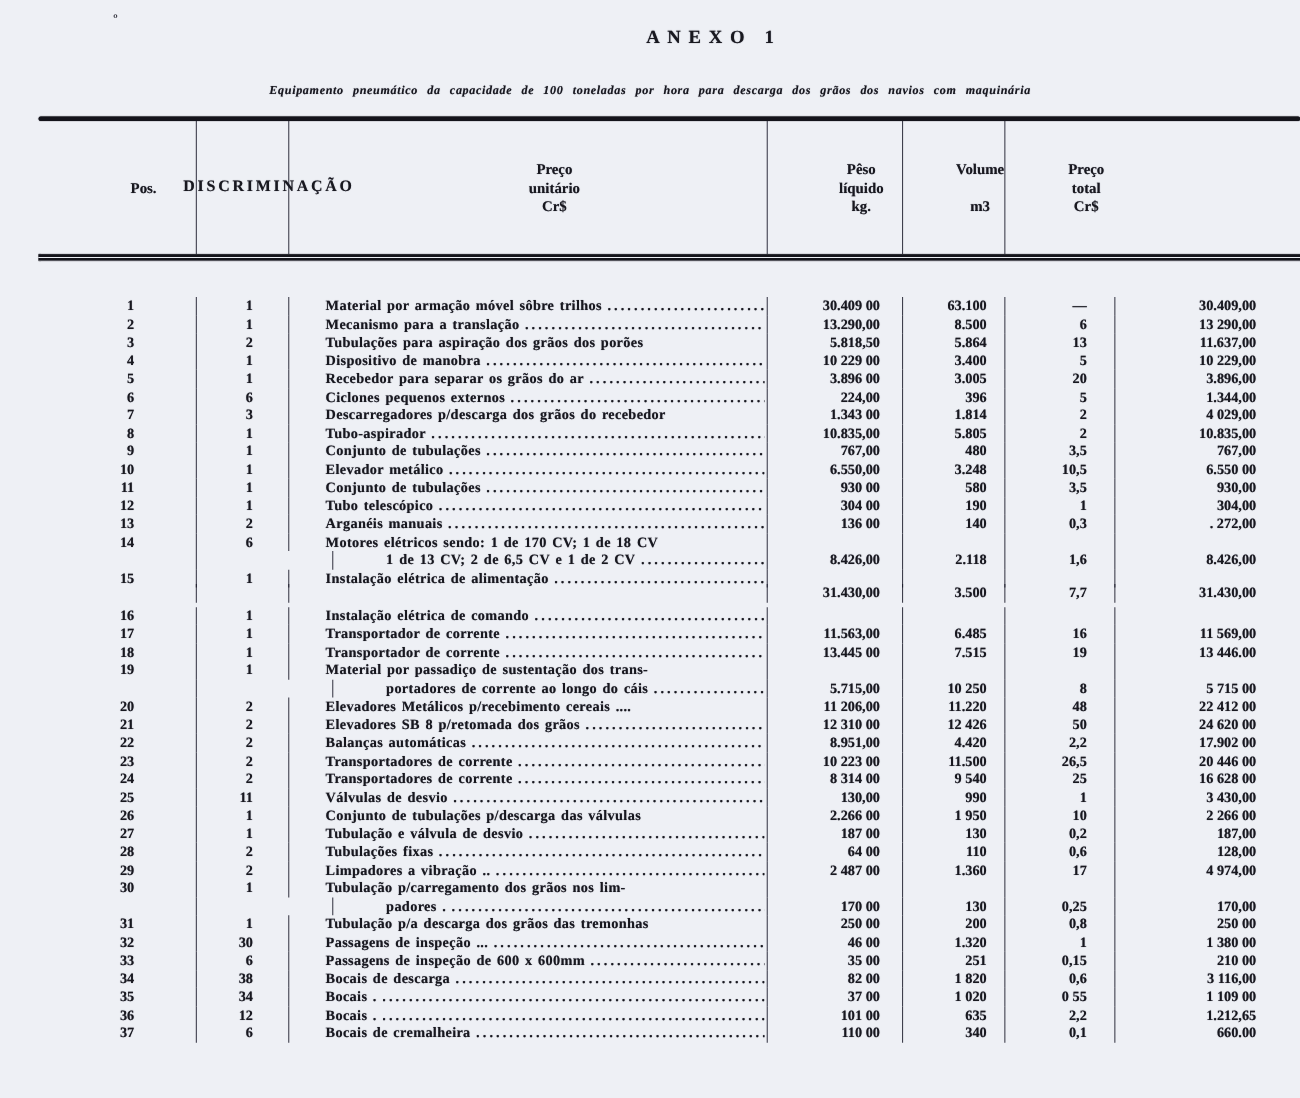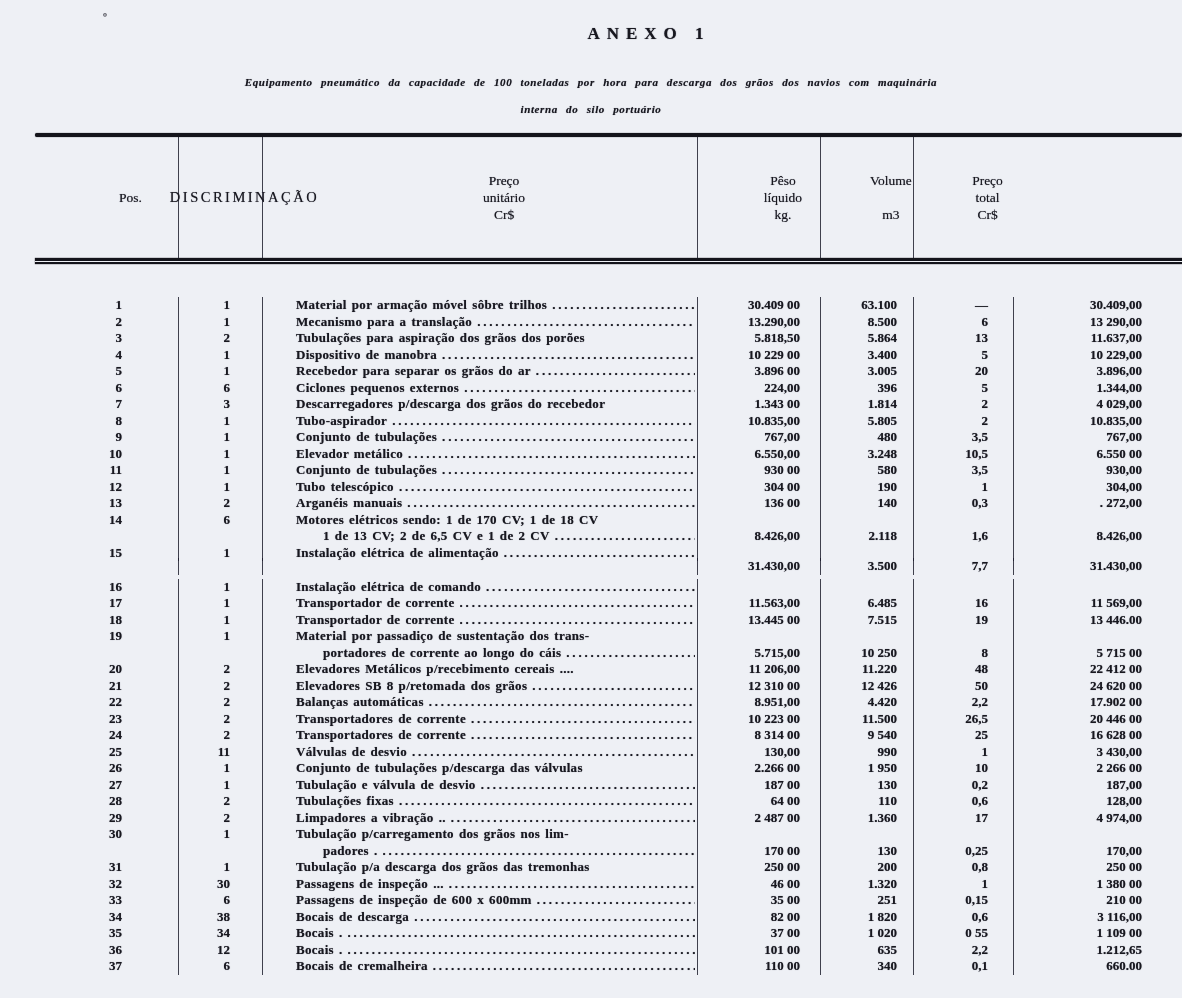--- a/index.html
+++ b/index.html
@@ -25,54 +25,53 @@
   .rule-top{height:4px;background:#14141b;border-radius:2px;box-shadow:0 0 1px #14141b;}
   .rule-mid{
     height:6px;
     background:linear-gradient(to bottom,#14141b 0 50%,#eef0f5 50% 60%,#14141b 60% 100%);
     box-shadow:0 0 1px #14141b;
   }
   .row{display:grid;grid-template-columns:143px 84px 435px 123px 93px 100px 169px;}
   .header{height:121px;}
   .header .c{
     height:100%;display:flex;align-items:center;justify-content:center;
-    text-align:center;white-space:pre-line;font-weight:400;font-size:13.5px;
+    text-align:center;white-space:pre-line;font-weight:700;font-size:13.5px;
     line-height:17px;text-shadow:0 0 .8px rgba(15,15,35,.6);padding-left:48px;
   }
   .header .c.desc-h{font-size:14.5px;letter-spacing:2.5px;}
   .bl{border-left:1.6px solid rgba(25,25,40,.82);}
   .body{padding-top:33px;font-weight:700;font-size:13px;}
   .body .row{line-height:16.5px;min-height:16.5px;}
   .body .c{text-shadow:0 0 .8px rgba(15,15,35,.6);white-space:nowrap;overflow:hidden;}
   .c.pos{text-align:right;padding-right:56px;}
   .c.qty{text-align:right;padding-right:32px;}
   .c.desc{padding-left:33px;padding-right:2px;display:flex;align-items:baseline;letter-spacing:.3px;word-spacing:1.5px;}
   .c.desc .t{white-space:pre;}
   .c.desc .lead{flex:1 1 auto;overflow:hidden;white-space:nowrap;margin-left:5px;}
   .c.desc .lead::after{
     content:"..........................................................................................";
     letter-spacing:2.8px;
   }
-  .row.indent .c.desc{padding-left:60px;}
+  .row.indent .c.desc{padding-left:48px;margin-left:40px;}
   .c.unit{text-align:right;padding-right:20px;}
   .c.wt{text-align:right;padding-right:16px;}
   .c.vol{text-align:right;padding-right:25px;}
   .c.tot{text-align:right;padding-right:40px;}
   .row.half{margin-top:-3px;}
   .row.gap{margin-top:4px;}
 </style>
 </head>
 <body>
 
 <div class="page">
   <div class="artifact">º</div>
   <div class="title">ANEXO 1</div>
   <div class="subtitle">
     <div>Equipamento pneumático da capacidade de 100 toneladas por hora para descarga dos grãos dos navios com maquinária</div>
-    <div>interna do silo portuário</div>
   </div>
 
   <div class="tablewrap">
     <div class="rule-top"></div>
     <div class="row header">
       <div class="c">Pos.</div>
       <div class="c bl desc-h">DISCRIMINAÇÃO</div>
       <div class="c bl">Preço
 unitário
 Cr$</div>

